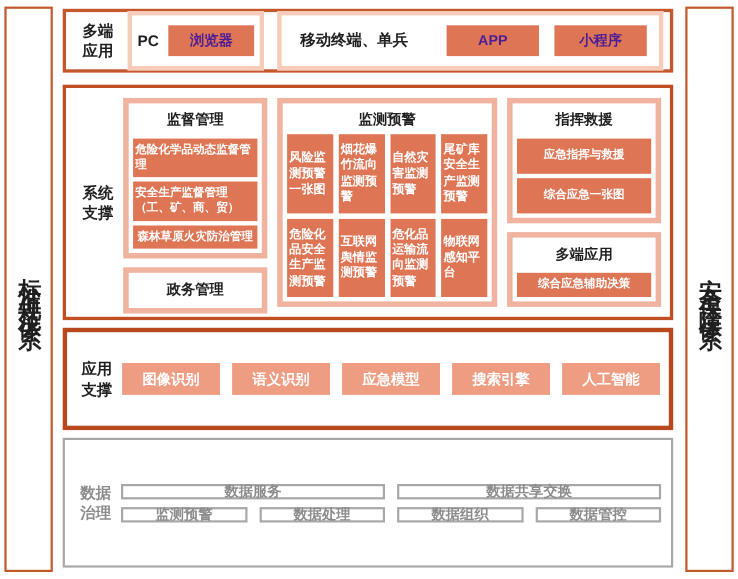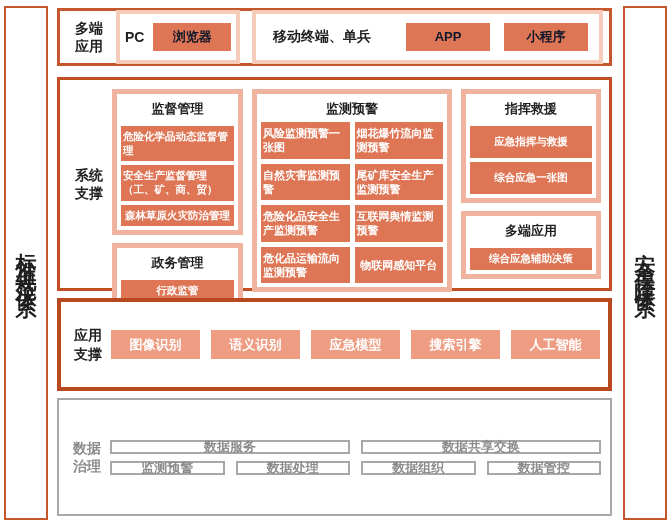--- a/index.html
+++ b/index.html
@@ -23,21 +23,21 @@
   
   .layer{position:absolute;left:57px;width:555px;background:#fff;display:flex;align-items:stretch;}
   .layer-label{flex:0 0 46px;align-self:center;text-align:center;font-size:14px;font-weight:700;
     line-height:1.3;word-break:break-all;}
   .layer-label .wrap2{display:inline-block;width:2.15em;}
 
   
   .layer.multi{top:8px;height:58px;border:3px solid var(--accent);align-items:center;padding:0 6px;}
   .pinkbox{border:4px solid var(--pink);background:#fff;height:54px;display:flex;align-items:center;}
   .pinkbox .plain{font-size:14px;font-weight:700;color:var(--ink);}
-  .chip{background:var(--chip);color:#0f172a;font-size:13px;font-weight:700;display:flex;
+  .chip{background:var(--chip);color:#4c1d95;font-size:13px;font-weight:700;display:flex;
     align-items:center;justify-content:center;height:28px;line-height:1.2;}
   .pc-box{width:124px;margin-left:4px;padding:0 5px;gap:9px;}
   .pc-box .chip{flex:1;}
   .mobile-box{flex:1;margin-left:12px;padding:0 11px;}
   .mobile-box .plain{margin-left:6px;}
   .mobile-box .chip{width:84px;}
   .mobile-box .chip.app{margin-left:auto;}
   .mobile-box .chip.mini{margin-left:14px;}
 
   
@@ -46,21 +46,21 @@
   .sys-col{display:flex;flex-direction:column;gap:8px;}
   .sys-col.c1{flex:0 0 131px;}
   .sys-col.c2{flex:1;}
   .sys-col.c3{flex:0 0 140px;}
   .group{border:5px solid var(--pink_group);background:#fff;padding:3px 4px 4px;display:flex;
     flex-direction:column;}
   .group.grow{flex:1;}
   .group-title{text-align:center;font-size:13px;font-weight:700;color:var(--ink);padding:3px 0 4px;}
   .sys-chip{background:var(--chip);color:#fff;font-size:10.5px;font-weight:700;text-align:left;
     line-height:1.3;padding:4px 2px;margin-top:4px;display:flex;align-items:center;justify-content:center;flex:1;}
-  .mon-grid{display:grid;grid-template-columns:1fr 1fr;gap:5px;flex:1;}
+  .mon-grid{display:grid;grid-template-columns:1fr 1fr 1fr 1fr;gap:5px;flex:1;}
   .mon-grid .sys-chip{margin-top:0;font-size:11px;}
   .group .single{flex:1;}
 
   
   .layer.app{top:298px;height:93px;border:4px solid var(--accent3);align-items:center;padding:0 8px 0 4px;}
   .app-rows{flex:1;display:flex;flex-direction:column;gap:10px;}
   .app-row{display:flex;gap:11px;}
   .lchip{flex:1;background:var(--chip_light);color:#fff;font-size:13px;font-weight:700;
     display:flex;align-items:center;justify-content:center;height:29px;text-align:center;}
 
@@ -108,21 +108,20 @@
 
       <div class="sys-col c1">
         <div class="group grow">
           <div class="group-title">监督管理</div>
           <div class="sys-chip">危险化学品动态监督管理</div>
           <div class="sys-chip">安全生产监督管理（工、矿、商、贸）</div>
           <div class="sys-chip">森林草原火灾防治管理</div>
         </div>
         <div class="group">
           <div class="group-title">政务管理</div>
-          <div class="sys-chip single">行政监管</div>
         </div>
       </div>
 
       <div class="sys-col c2">
         <div class="group grow">
           <div class="group-title">监测预警</div>
           <div class="mon-grid">
             <div class="sys-chip">风险监测预警一张图</div>
             <div class="sys-chip">烟花爆竹流向监测预警</div>
             <div class="sys-chip">自然灾害监测预警</div>

